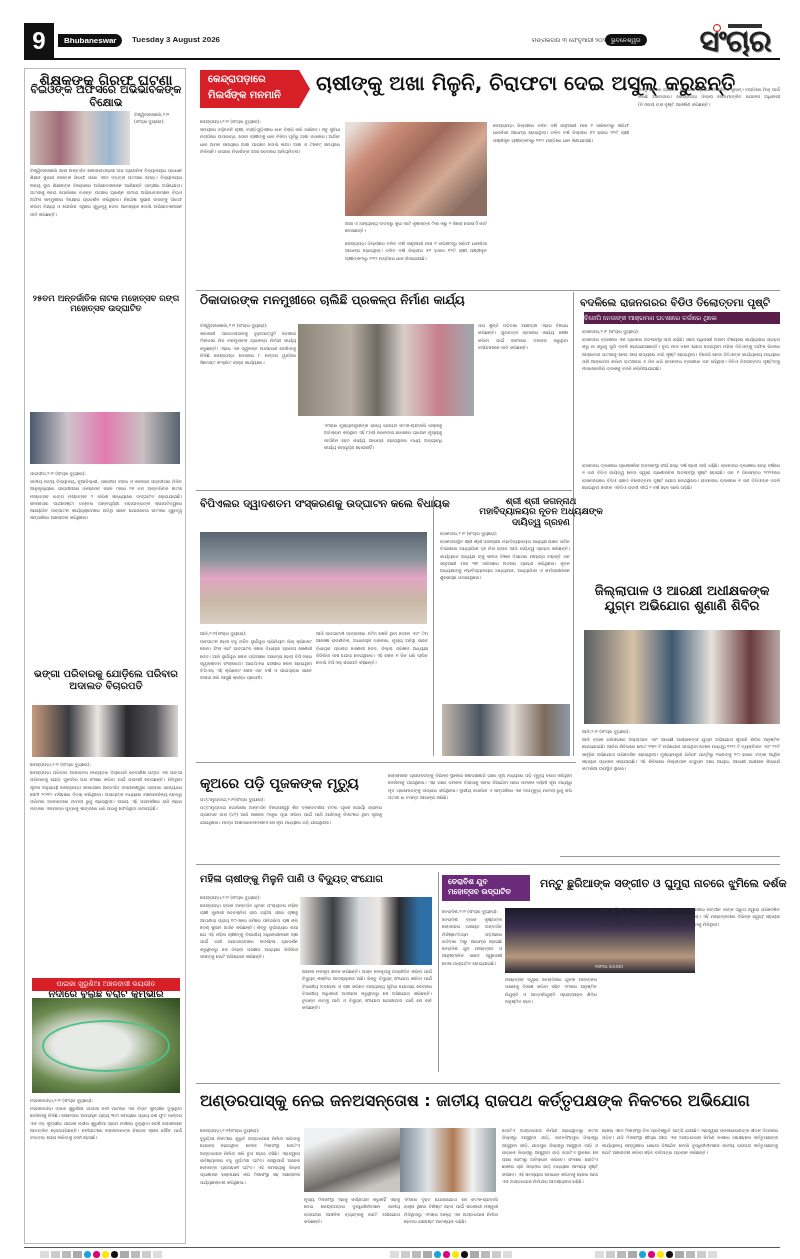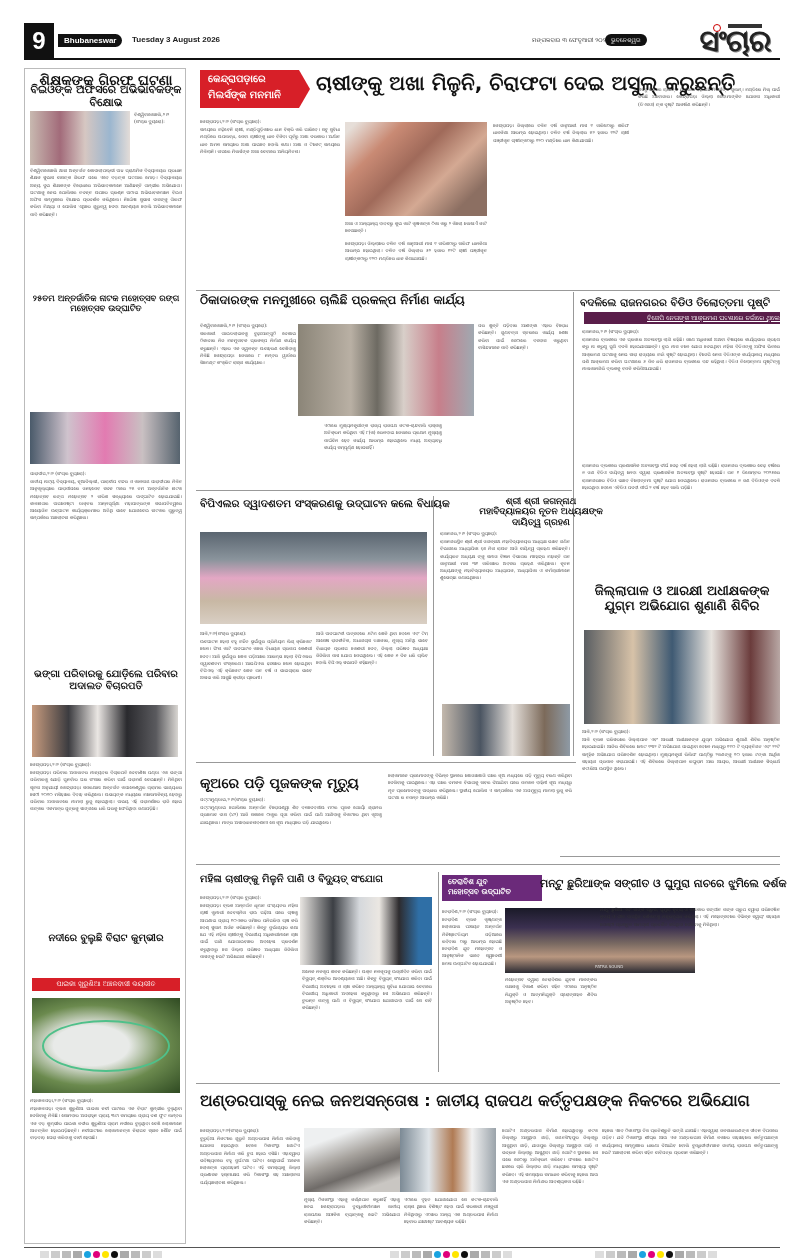--- a/index.html
+++ b/index.html
@@ -14,21 +14,21 @@
   .logo { left: 690px; top: 22px; width: 90px; height: 38px; font-size: 30px; font-weight: bold; color: #222; letter-spacing: -1px; text-shadow: 1px 1px 0 #888; line-height: 38px; text-align: center; }
   .logo-dot { left: 713px; top: 24px; width: 8px; height: 8px; border-radius: 50%; border: 1.5px solid #c00; }
   .logo-bar { left: 728px; top: 24px; width: 34px; height: 4px; background: #333; }
   .box { border: 1px solid #bbb; }
   .hl { font-weight: bold; color: #111; line-height: 1.15; }
   .body-text { font-size: 4.6px; line-height: 7.3px; color: #333; text-align: justify; overflow: hidden; }
   .photo { background: linear-gradient(135deg, #b9a79a, #8c7565 40%, #c9b8aa 70%, #7a6a5f); }
   .rule-h { height: 1px; background: #999; }
   .rule-v { width: 1px; background: #999; }
   .tag-red { background: #d71f28; color: #fff; font-weight: bold; font-size: 13px; line-height: 17px; padding: 2px 10px; }
-  .banner-purple { background: #5a1e4a; color: #fff; font-size: 6.5px; text-align: right; line-height: 12px; text-decoration: underline; }
+  .banner-purple { background: #5a1e4a; color: #fff; font-size: 6.5px; text-align: left; line-height: 12px; }
   .banner-red { background: #d71f28; color: #fff; font-size: 7px; text-align: center; line-height: 13px; }
   .tag-purple { background: #6b2a7a; color: #fff; font-size: 7.5px; font-weight: bold; line-height: 10px; padding: 2px 6px; }
   .color-bar { display: flex; gap: 2px; align-items: center; }
   .swatch-gray { width: 9px; height: 7px; background: #bbb; }
   .dot { width: 7px; height: 7px; border-radius: 50%; }
 </style>
 </head>
 <body>
 
 <div class="abs masthead"></div>
@@ -52,21 +52,21 @@
 <div class="abs hl" style="left:28px; top:294px; width:156px; font-size:8.5px; text-align:center;">୨୫ତମ ଅନ୍ତର୍ଜାତିକ ନାଟକ ମହୋତ୍ସବ ରଙ୍ଗ ମହୋତ୍ସବ ଉଦ୍‌ଘାଟିତ</div>
 <div class="abs photo" style="left:30px; top:412px; width:150px; height:52px; background:linear-gradient(90deg,#4a5a6a,#cfc3cd 25%,#e27bb1 50%,#c9c0c2 75%,#56636e);"></div>
 <div class="abs body-text" style="left:30px; top:470px; width:152px; height:8px;">ପାରାଦୀପ,୨।୨ (ସଂଚାର ବ୍ୟୁରୋ):</div>
 <div class="abs body-text" style="left:30px; top:478px; width:152px; height:80px;">ଜାତୀୟ ନାଟ୍ୟ ବିଦ୍ୟାଳୟ, ନୂଆଦିଲ୍ଲୀ, ପାରାଦୀପ ବନ୍ଦର ଓ କାଳନାଗ ପାରାଦୀପର ମିଳିତ ଆନୁକୂଲ୍ୟରେ ପାରାଦୀପରେ ଜନହଦେବ ସଦନ ଠାରେ ୨୫ ତମ ଅନ୍ତର୍ଜାତିକ ନାଟକ ମହୋତ୍ସବ ରଙ୍ଗ ମହୋତ୍ସବ ୨ ତାରିଖ ସନ୍ଧ୍ୟାରେ ଉଦ୍‌ଘାଟିତ ହୋଇଯାଇଛି। କାଳନାଗର ଉପଦେଷ୍ଟା ଡାକ୍ତର ଅନ୍ନପୂର୍ଣ୍ଣା ମହାପାତ୍ରଙ୍କ ସଭାପତିତ୍ୱରେ ଆୟୋଜିତ ଉଦ୍‌ଘାଟନ କାର୍ଯ୍ୟକ୍ରମରେ ଅତିଥି ଭାବେ ଯୋଗଦେଇ ନାଟକର ଗୁରୁତ୍ୱ ସମ୍ପର୍କରେ ଆଲୋଚନା କରିଥିଲେ।</div>
 
 <div class="abs hl" style="left:28px; top:668px; width:156px; font-size:10px; text-align:center;">ଭଙ୍ଗା ପରିବାରକୁ ଯୋଡ଼ିଲେ ପରିବାର ଅଦାଲତ ବିଚାରପତି</div>
 <div class="abs photo" style="left:32px; top:705px; width:146px; height:52px; background:linear-gradient(90deg,#c79b7e,#3c3c40 25%,#eae6e3 45%,#2a2a2e 65%,#5a5a5e 85%,#d9d6d2);"></div>
 <div class="abs body-text" style="left:30px; top:761px; width:152px; height:8px;">କେନ୍ଦ୍ରାପଡ଼ା,୨।୨ (ସଂଚାର ବ୍ୟୁରୋ):</div>
 <div class="abs body-text" style="left:30px; top:769px; width:152px; height:168px;">କେନ୍ଦ୍ରାପଡ଼ା ପରିବାର ଅଦାଲତର ମାନ୍ୟବର ବିଚାରପତି ଦେବାଶିଷ ପଣ୍ଡା ଏକ ଭଙ୍ଗା ପରିବାରକୁ ଯୋଡ଼ି ପୁନର୍ବାର ଘର ସଂସାର କରିବା ପାଇଁ ପରାମର୍ଶ ଦେଇଛନ୍ତି। ମିଳିଥିବା ସୂଚନା ଅନୁଯାୟୀ କେନ୍ଦ୍ରାପଡ଼ା ସଦରଥାନା ଅନ୍ତର୍ଗତ କପାଳେଶ୍ୱର ଗ୍ରାମର ଭାଗ୍ୟଧର ସେଠୀ ୨୦୧୦ ମସିହାରେ ବିବାହ କରିଥିଲେ। ଉଭୟଙ୍କ ମଧ୍ୟରେ ମନୋମାଳିନ୍ୟ ହେବାରୁ ପରିବାର ଅଦାଲତରେ ମାମଲା ରୁଜୁ ହୋଇଥିଲା। ଉଭୟ ଏହି ପରାମର୍ଶରେ ରାଜି ହୋଇ ତାଙ୍କର ଏକମାତ୍ର ପୁତ୍ରକୁ ସାଙ୍ଗରେ ଧରି ଘରକୁ ଫେରିଥିବା ଜଣାପଡ଼ିଛି।</div>
 
-<div class="abs hl" style="left:28px; top:932px; width:156px; font-size:10px; text-align:center;">ନଦୀରେ ବୁଲୁଛି ବିରାଟ କୁମ୍ଭୀର</div>
+<div class="abs hl" style="left:28px; top:988px; width:156px; font-size:10px; text-align:center;">ନଦୀରେ ବୁଲୁଛି ବିରାଟ କୁମ୍ଭୀର</div>
 <div class="abs banner-red" style="left:32px; top:978px; width:148px;">ପାଇକା ଖୁରୁଶିଆ ଅଞ୍ଚଳବାସୀ ଭୟଭୀତ</div>
 <div class="abs" style="left:32px; top:998px; width:148px; height:95px; background:radial-gradient(ellipse at 40% 50%, #e8eae8 30%, #6b8a4e 60%, #2f4a22);"></div>
 <div class="abs" style="left:42px; top:1020px; width:128px; height:52px; border:2px solid #4fc08a; border-radius:50%;"></div>
 <div class="abs body-text" style="left:30px; top:1097px; width:152px; height:8px;">ମହାକାଳପଡ଼ା,୨।୨ (ସଂଚାର ବ୍ୟୁରୋ):</div>
 <div class="abs body-text" style="left:30px; top:1105px; width:152px; height:124px;">ମହାକାଳପଡ଼ା ବ୍ଲକ ଖୁରୁଶିଆ ପାଇକା ନଦୀ ପାଟରେ ଏକ ବିରାଟ କୁମ୍ଭୀର ବୁଲୁଥିବା ଦେଖିବାକୁ ମିଳିଛି। ସୋମବାର ଅପରାହ୍ନ ପ୍ରାୟ ୩ଟା ସମୟରେ ପ୍ରାୟ ଦଶ ଫୁଟ ଲମ୍ବର ଏକ ବଡ଼ କୁମ୍ଭୀର ପାଇକା ନଦୀର ଖୁରୁଶିଆ ଗ୍ରାମ ନଦୀରେ ବୁଲୁଥିବା ଦେଖି ଲୋକମାନେ ଆତଙ୍କିତ ହୋଇପଡ଼ିଛନ୍ତି। ନଦୀଘାଟରେ ଲୋକମାନଙ୍କ ନିରାପଦ ସ୍ନାନ ଶୌଚ ପାଇଁ ବାଡ଼ବାଡ଼ ଘେରା କରିବାକୁ ଦାବୀ ହେଉଛି।</div>
 
 <div class="abs tag-red" style="left:200px; top:70px; width:110px; height:38px; clip-path:polygon(0 0,90% 0,100% 50%,90% 100%,0 100%); padding:1px 8px;">
   <div style="font-size:10px; line-height:16px;">କେନ୍ଦ୍ରାପଡ଼ାରେ</div>
   <div style="font-size:10px; line-height:16px;">ମିଲର୍ସଙ୍କ ମନମାନି</div>
 </div>
@@ -127,21 +127,21 @@
 <div class="abs rule-h" style="left:196px; top:864px; width:584px;"></div>
 
 <div class="abs hl" style="left:200px; top:873px; width:236px; font-size:10px; white-space:nowrap;">ମହିଳା ଚାଷୀଙ୍କୁ ମିଳୁନି ପାଣି ଓ ବିଦ୍ୟୁତ୍ ସଂଯୋଗ</div>
 <div class="abs body-text" style="left:200px; top:894px; width:98px; height:8px;">କେନ୍ଦ୍ରାପଡ଼ା,୨।୨ (ସଂଚାର ବ୍ୟୁରୋ):</div>
 <div class="abs body-text" style="left:200px; top:902px; width:98px; height:170px;">କେନ୍ଦ୍ରାପଡ଼ା ବ୍ଲକ ଅନ୍ତର୍ଗତ ଧୂମାତ ପଂଚାୟତର ମହିଳା ଚାଷୀ କୁମାରୀ ଦେବସ୍ମିତା ରାଉ ପଢ଼ିଆ ପରେ ଚାଷକୁ ଆପଣାଇ ପ୍ରାୟ ୧୦ଏକର ଜମିରେ ପନିପରିବା ଚାଷ କରି ବେଶ୍ ସୁନାମ ଅର୍ଜନ କରିଛନ୍ତି। କିନ୍ତୁ ଦୁର୍ଭାଗ୍ୟର କଥା ଯେ ଏହି ମହିଳା ଚାଷୀଙ୍କୁ ବିଭାଗୀୟ ଅଧିକାରୀମାନେ ଚାଷ ପାଇଁ ପାଣି ଯୋଗାଇବାରେ ଅବହେଳା ପ୍ରଦର୍ଶନ କରୁଥିବାରୁ ସେ ଜିଲ୍ଲା ପରିଷଦ ଅଧ୍ୟକ୍ଷା ଜିଜିଲିତା ଦାସଙ୍କୁ ଭେଟି ଅଭିଯୋଗ କରିଛନ୍ତି।</div>
 <div class="abs photo" style="left:300px; top:897px; width:132px; height:68px; background:linear-gradient(90deg,#e9e6e2,#3c3f44 25%,#d5d8dc 45%,#ebe7e2 60%,#2d2b2e 75%,#2f6fa6 90%);"></div>
 <div class="abs body-text" style="left:302px; top:968px; width:130px; height:104px;">ଅନେକ ନଳକୂପ ଖନନ କରିଛନ୍ତି। ଉକ୍ତ ନଳକୂପକୁ ଉଜ୍ଜୀବିତ କରିବା ପାଇଁ ବିଦ୍ୟୁତ୍ ଶକ୍ତିର ଆବଶ୍ୟକତା ଅଛି। କିନ୍ତୁ ବିଦ୍ୟୁତ୍ ସଂଯୋଗ କରିବା ପାଇଁ ବିଭାଗୀୟ ଅବହେଳା ଓ ଚାଷ କରିବେ ଅନ୍ୟାନ୍ୟ ସୁବିଧା ଯୋଗାଇ ଦେବାରେ ବିଭାଗୀୟ ଅଧିକାରୀ ଅବହେଳା କରୁଥିବାରୁ ସେ ଅଭିଯୋଗ କରିଛନ୍ତି। ତୁରନ୍ତ ତାଙ୍କୁ ପାଣି ଓ ବିଦ୍ୟୁତ୍ ସଂଯୋଗ ଯୋଗାଇବା ପାଇଁ ସେ ଦାବି କରିଛନ୍ତି।</div>
 
 <div class="abs rule-v" style="left:438px; top:872px; height:200px;"></div>
 
-<div class="abs tag-purple" style="left:442px; top:875px; width:100px; height:26px;">
+<div class="abs tag-purple" style="left:442px; top:875px; width:88px; height:26px;">
   <div style="font-size:7.5px;">ତେରାବିଶ ଯୁବ</div>
   <div style="font-size:7.5px;">ମହୋତ୍ସବ ଉଦ୍‌ଘାଟିତ</div>
 </div>
 <div class="abs hl" style="left:540px; top:878px; width:245px; font-size:11px; white-space:nowrap;">ମନ୍ଟୁ ଛୁରିଆଙ୍କ ସଙ୍ଗୀତ ଓ ଘୁମୁରା ନାଚରେ ଝୁମିଲେ ଦର୍ଶକ</div>
 <div class="abs body-text" style="left:442px; top:908px; width:60px; height:8px;">ତେରାବିଶ,୨।୨ (ସଂଚାର ବ୍ୟୁରୋ):</div>
 <div class="abs body-text" style="left:442px; top:916px; width:60px; height:156px;">ତେରାବିଶ ବ୍ଲକ କୃଷ୍ଣଙ୍କ ଲୋକପାଲ ପଞ୍ଚାୟତ ଅନ୍ତର୍ଗତ ମିନିଷ୍ଟେଡିୟମ ପଡ଼ିଆରେ ରବିବାର ଠାରୁ ଆରମ୍ଭ ହୋଇଛି ତେରାବିଶ ଯୁବ ମହୋତ୍ସବ ଓ ଆନୁଷ୍ଠାନିକ ଭାବେ ସ୍ୱଦେଶୀ ମେଳା ଉଦ୍‌ଘାଟିତ ହୋଇଯାଇଛି।</div>
 <div class="abs" style="left:505px; top:908px; width:190px; height:65px; background:linear-gradient(180deg,#1a1a28 0%,#3b3050 30%,#7a6a62 55%,#b99780 75%,#2b2b33 100%);">
   <span style="position:absolute; left:90px; bottom:4px; font-size:4px; color:#ddd;">PATRA SOUND</span>
 </div>
 <div class="abs body-text" style="left:505px; top:976px; width:92px; height:96px;">ମହୋତ୍ସବ ଦ୍ୱାରା ତେରାବିଶର ଯୁବକ ମାନଙ୍କର ଦକ୍ଷତାକୁ ବିକାଶ କରିବା ସହିତ ଏଠାରେ ଅନୁଷ୍ଠିତ ନିଯୁକ୍ତି ଓ ଆତ୍ମନିଯୁକ୍ତି ପ୍ରୋତ୍ସାହନ ଶିବିର ଅନୁଷ୍ଠିତ ହେବ।</div>

